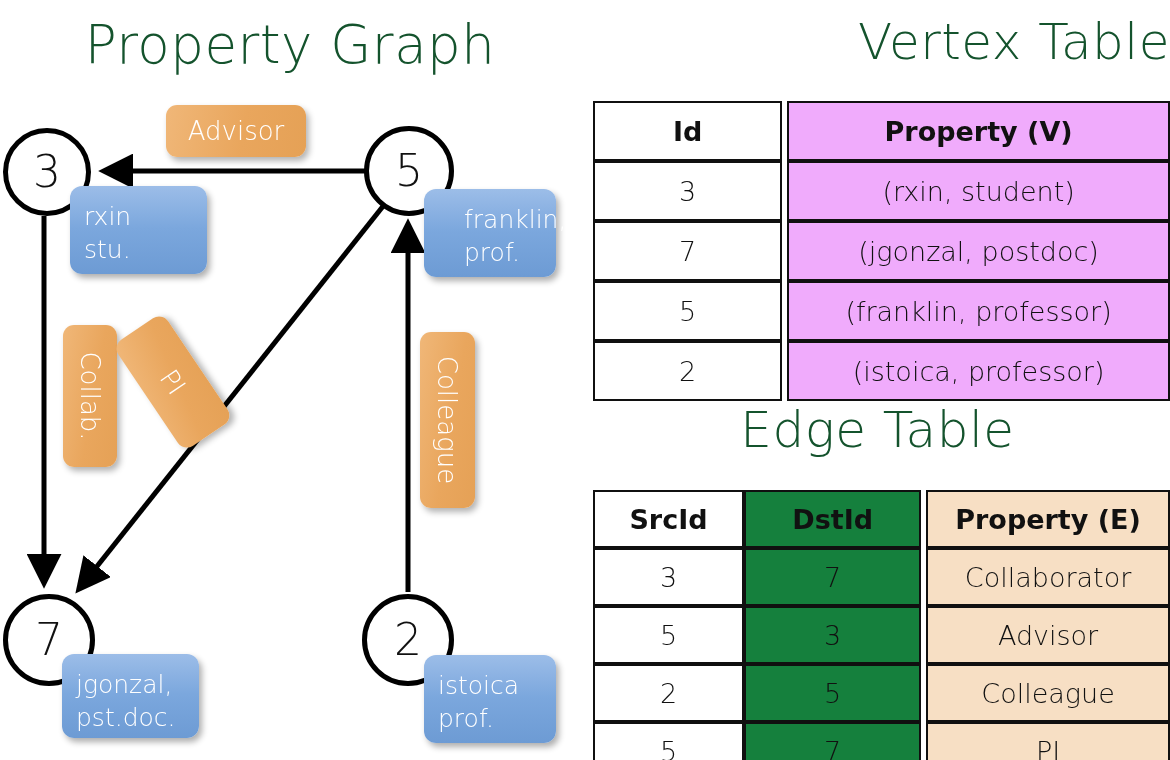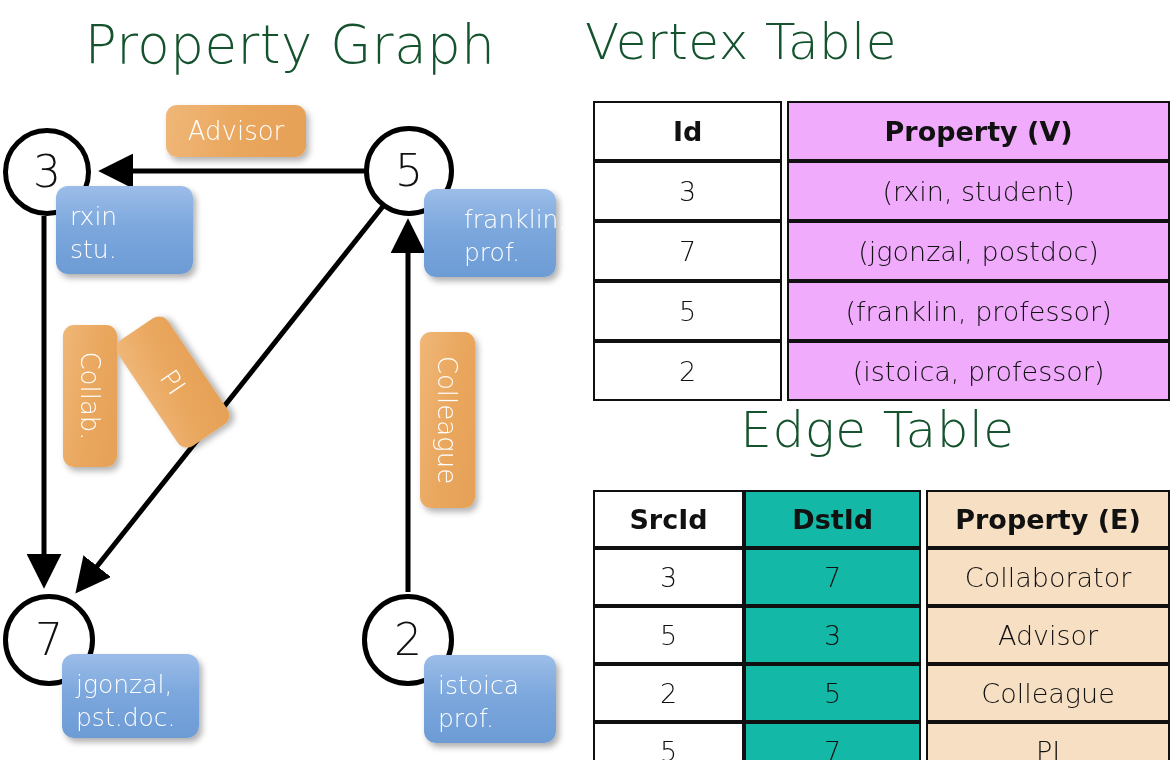--- a/index.html
+++ b/index.html
@@ -26,21 +26,21 @@
     letter-spacing: 0.5px;
   }
   #title-property-graph {
     left: 0; top: 14px; width: 580px;
     text-align: center;
     font-size: 53px;
     line-height: 62px;
   }
   #title-vertex-table {
     left: 585px; top: 12px; width: 585px;
-    text-align: left;
+    text-align: right;
     font-size: 50px;
     line-height: 60px;
   }
   #title-edge-table {
     left: 585px; top: 400px; width: 585px;
     text-align: center;
     font-size: 50px;
     line-height: 60px;
   }
 
@@ -84,21 +84,21 @@
     box-shadow: 3px 4px 6px rgba(0,0,0,0.32);
     color: #ffffff;
     font-family: "DejaVu Sans", sans-serif;
     font-weight: 300;
     font-size: 25px;
     line-height: 33px;
     padding: 14px 0 14px 14px;
     box-sizing: border-box;
     white-space: pre-line;
   }
-  #vprop-3 { left: 56px;  top: 186px; width: 137px; height: 88px; }
+  #vprop-3 { left: 70px;  top: 186px; width: 137px; height: 88px; }
   #vprop-5 { left: 424px; top: 189px; width: 132px; height: 88px; padding-left: 40px; }
   #vprop-7 { left: 62px;  top: 654px; width: 137px; height: 84px; }
   #vprop-2 { left: 424px; top: 655px; width: 132px; height: 88px; }
 
   
   .eprop {
     position: absolute;
     border-radius: 11px;
     background: linear-gradient(100deg, #f0b778 0%, #e9a65d 55%, #e5a156 100%);
     box-shadow: 3px 4px 6px rgba(0,0,0,0.30);
@@ -154,21 +154,21 @@
   }
   .tbl td { font-size: 27px; }
 
   #vertex-table { left: 593px; top: 101px; }
   #vertex-table .c-id   { width: 186px; height: 56px; background: #ffffff; }
   #vertex-table .c-prop { width: 380px; height: 56px; background: #f0abfc; }
   #vertex-table .gap    { width: 5px; border: none; background: #ffffff; padding: 0; }
 
   #edge-table { left: 593px; top: 490px; }
   #edge-table .c-src  { width: 149px; height: 54px; background: #ffffff; }
-  #edge-table .c-dst  { width: 176px; height: 54px; background: #14b8a6; }
+  #edge-table .c-dst  { width: 176px; height: 54px; background: #15803d; }
   #edge-table .c-prop { width: 242px; height: 54px; background: #f7dfc4; }
   #edge-table .gap    { width: 5px; border: none; background: #ffffff; padding: 0; }
 </style>
 </head>
 <body>
 
 <div id="graph-panel">
 
   <div class="title" id="title-property-graph">Property Graph</div>
 

